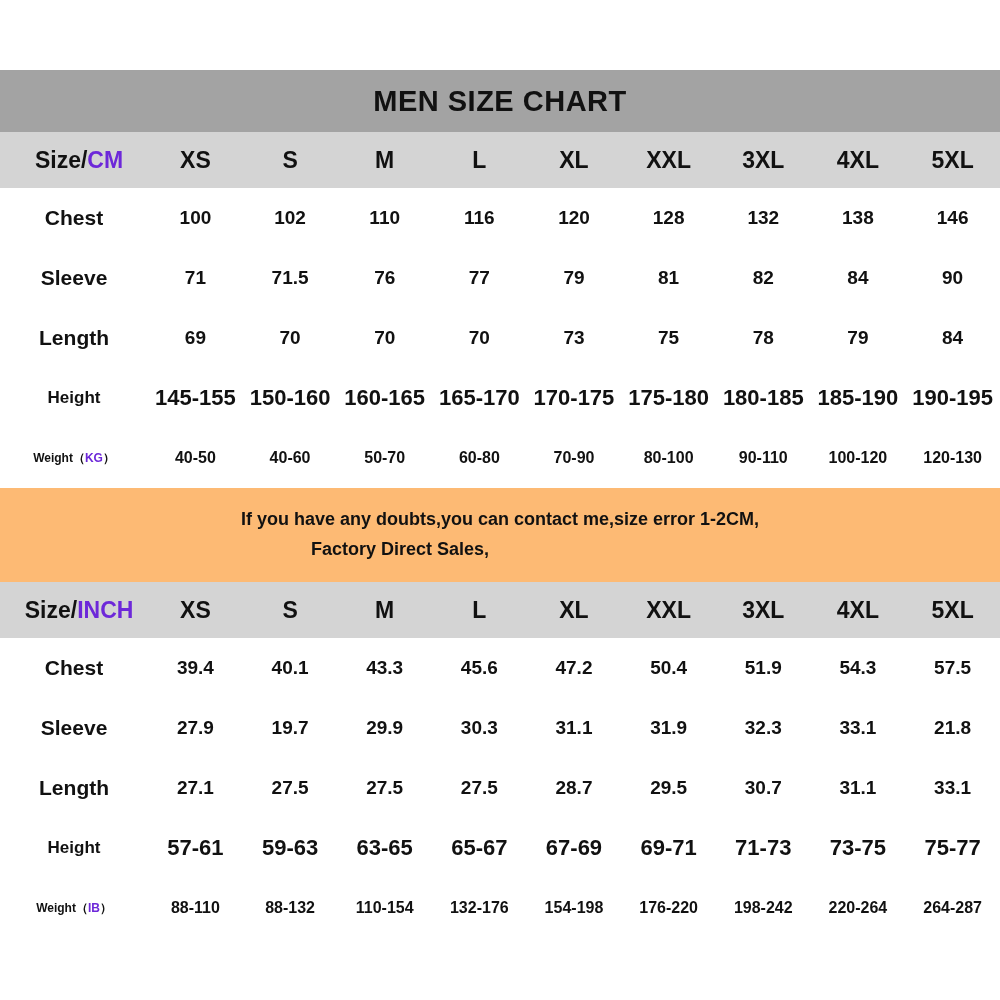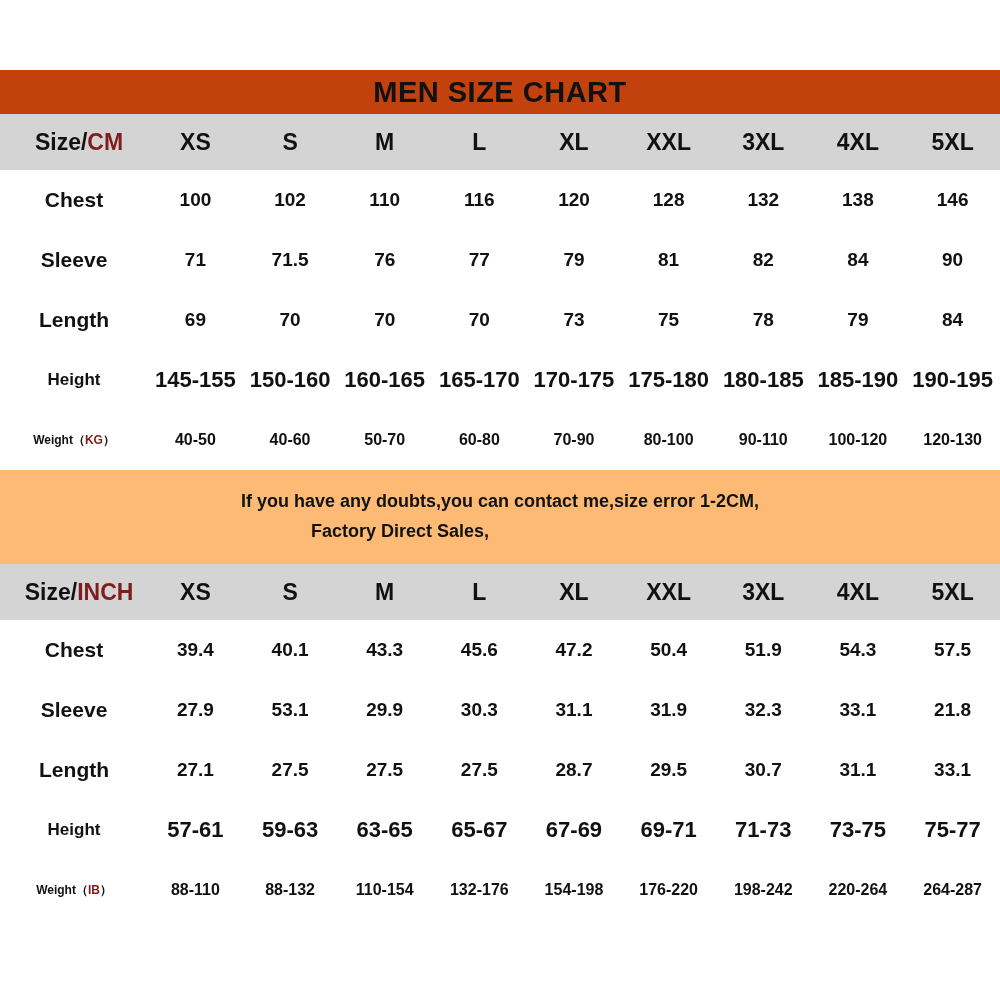--- a/index.html
+++ b/index.html
@@ -18,22 +18,22 @@
     width: 1000px;
     height: 1000px;
     position: relative;
     background: #ffffff;
     display: flex;
     flex-direction: column;
   }
   .spacer-top { height: 70px; background: #ffffff; }
 
   .title-band {
-    background: #c2410c;
-    height: 44px;
+    background: #a3a3a3;
+    height: 62px;
     display: flex;
     align-items: center;
     justify-content: center;
   }
   .title-band .title {
     font-size: 29px;
     font-weight: bold;
     letter-spacing: 0.5px;
     color: #111111;
   }
@@ -53,21 +53,21 @@
   col.c-size  { width: 94.6px; }
 
   .hdr-row { background: #d4d4d4; height: 56px; }
   .hdr-row td { font-size: 23px; font-weight: bold; color: #111; }
   .hdr-row td.label {
     font-size: 23px;
     font-weight: bold;
     padding-left: 10px;
     text-align: center;
   }
-  .unit-red { color: #7f1d1d; text-align: right; }
+  .unit-red { color: #6d28d9; text-align: right; }
 
   .data-row { height: 60px; background: #ffffff; }
   .data-row td { font-size: 19px; font-weight: bold; color: #111; }
   .data-row td.label { font-size: 21px; font-weight: bold; }
   .data-row.small td { font-size: 22px; }
   .data-row.small td.label { font-size: 17px; }
   .data-row.xsmall td { font-size: 16px; }
   .data-row.xsmall td.label { font-size: 12px; }
 
   .note-band {
@@ -232,21 +232,21 @@
         <td>47.2</td>
         <td>50.4</td>
         <td>51.9</td>
         <td>54.3</td>
         <td>57.5</td>
       </tr>
 
       <tr class="data-row">
         <td class="label">Sleeve</td>
         <td>27.9</td>
-        <td>53.1</td>
+        <td>19.7</td>
         <td>29.9</td>
         <td>30.3</td>
         <td>31.1</td>
         <td>31.9</td>
         <td>32.3</td>
         <td>33.1</td>
         <td>21.8</td>
       </tr>
 
       <tr class="data-row">

